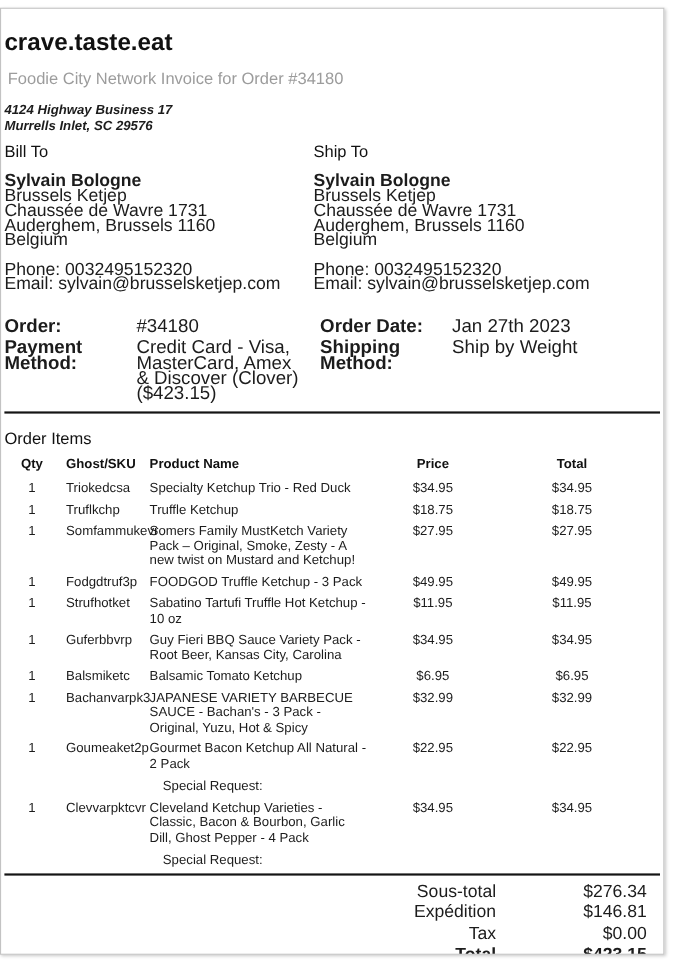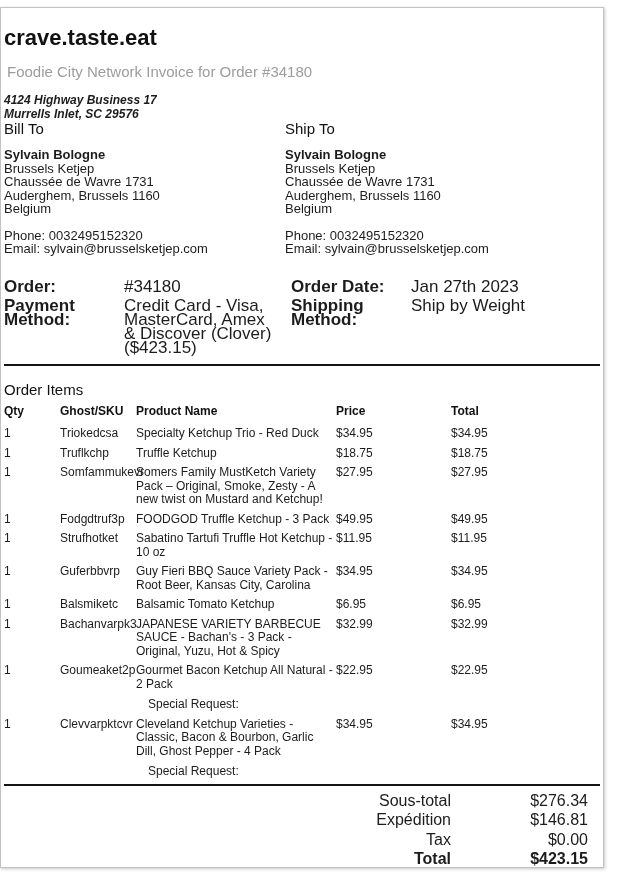--- a/index.html
+++ b/index.html
@@ -24,29 +24,29 @@
     font-size: 22px; line-height: 22px;
     margin: 0 0 15px 0; font-weight: bold; color: #111;
   }
   .subtitle {
     font-size: 15px; line-height: 15px;
     color: #9c9c9c; margin: 0 0 14px 3px;
   }
   .hq-address {
     font-size: 12px; line-height: 14px;
     font-weight: bold; font-style: italic;
-    margin: 0 0 0 0;
+    margin: 0 0 10px 0;
   }
   .addr-cols { display: flex; margin: 0 0 24px 0; }
   .addr-col { width: 281px; }
   h2.sec {
     font-size: 15px; line-height: 15px;
     margin: 0 0 12px 0; font-weight: normal; color: #111;
   }
-  .addr-block { font-size: 13px; line-height: 13.5px; }
+  .addr-block { font-size: 16px; line-height: 13.5px; }
   .addr-block .name { font-weight: bold; }
   .contact { margin-top: 13px; }
   .order-grid {
     display: grid;
     grid-template-columns: 120px 167px 120px auto;
     font-size: 17px; line-height: 14px;
     row-gap: 5px;
   }
   .order-grid .lbl { font-weight: bold; }
   .order-grid .val { padding-right: 18px; }
@@ -58,21 +58,21 @@
   h2.items-heading { margin: 16px 0 2px 0; }
   table.items {
     width: 597px; border-collapse: collapse; table-layout: fixed;
     font-size: 12px; line-height: 13.5px;
   }
   table.items th {
     font-weight: bold; text-align: left;
     padding: 6px 0 6px 0; vertical-align: bottom; color: #111;
   }
   table.items td { padding: 3px 0 3px 0; vertical-align: top; }
-  table.items .right { text-align: left; }
+  table.items .right { text-align: center; }
   table.items .pad-l { padding-left: 6px; }
   table.items .pad-r { padding-right: 12px; }
   .special-request { margin-top: 7px; padding-left: 12px; }
   .totals { margin-top: 5px; padding-right: 12px; }
   .total-row {
     display: grid; grid-template-columns: auto 137px;
     font-size: 16px; line-height: 13.5px;
     text-align: right; padding: 3px 0;
   }
   .total-row.bold { font-weight: bold; }

